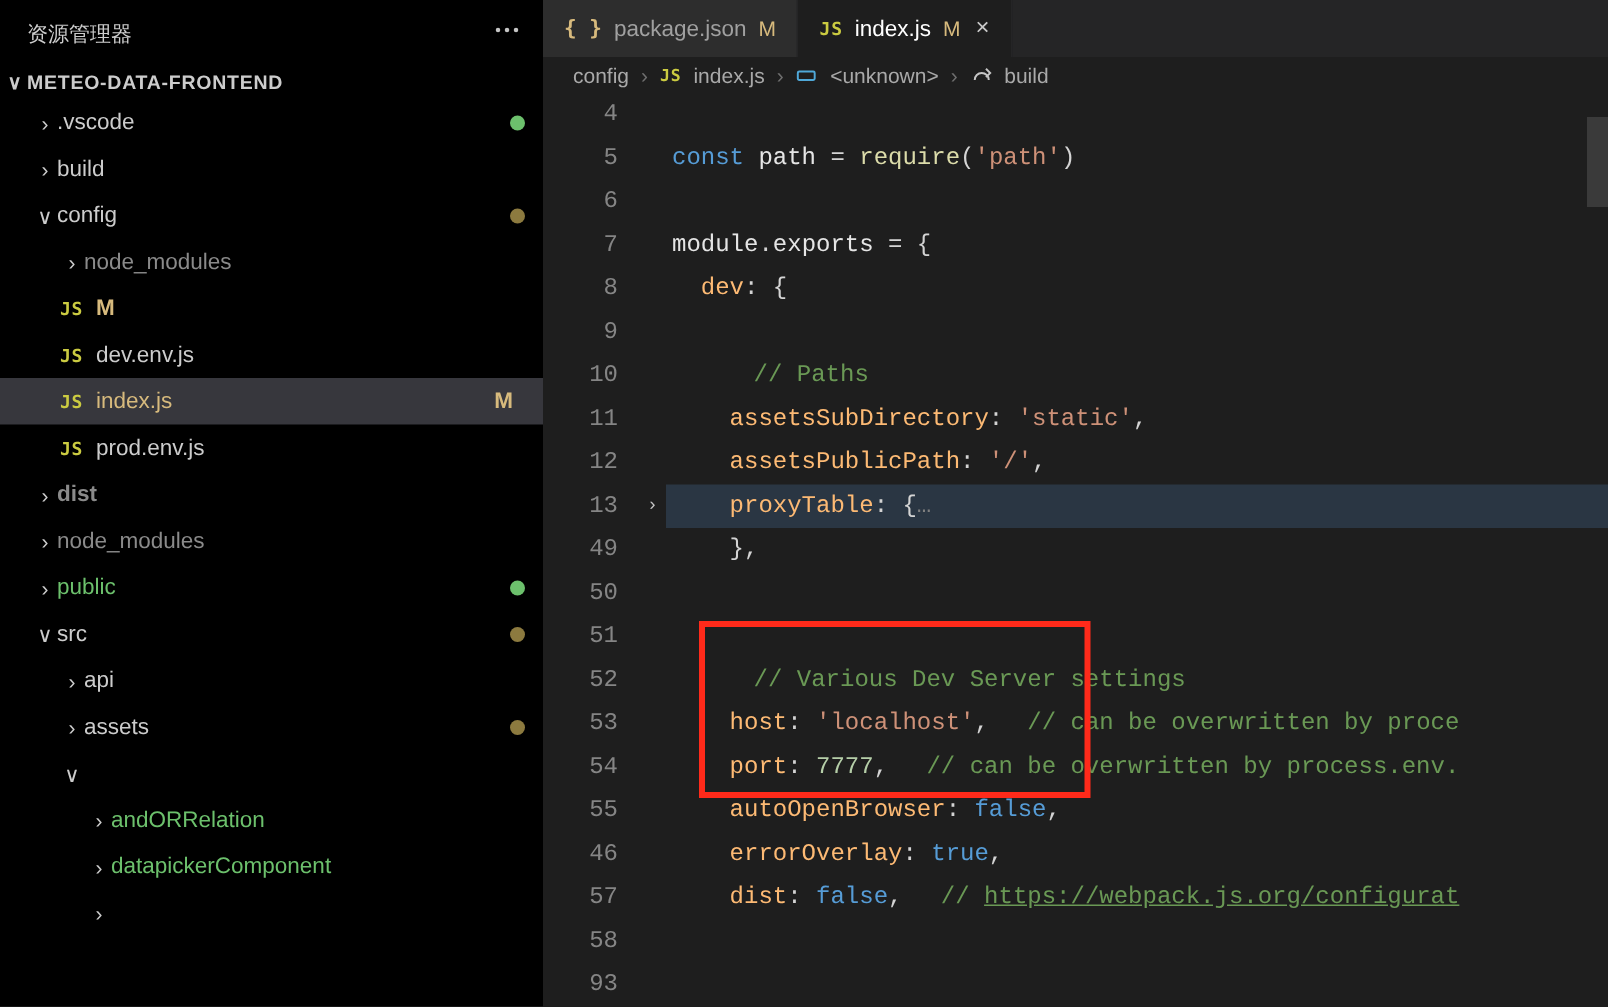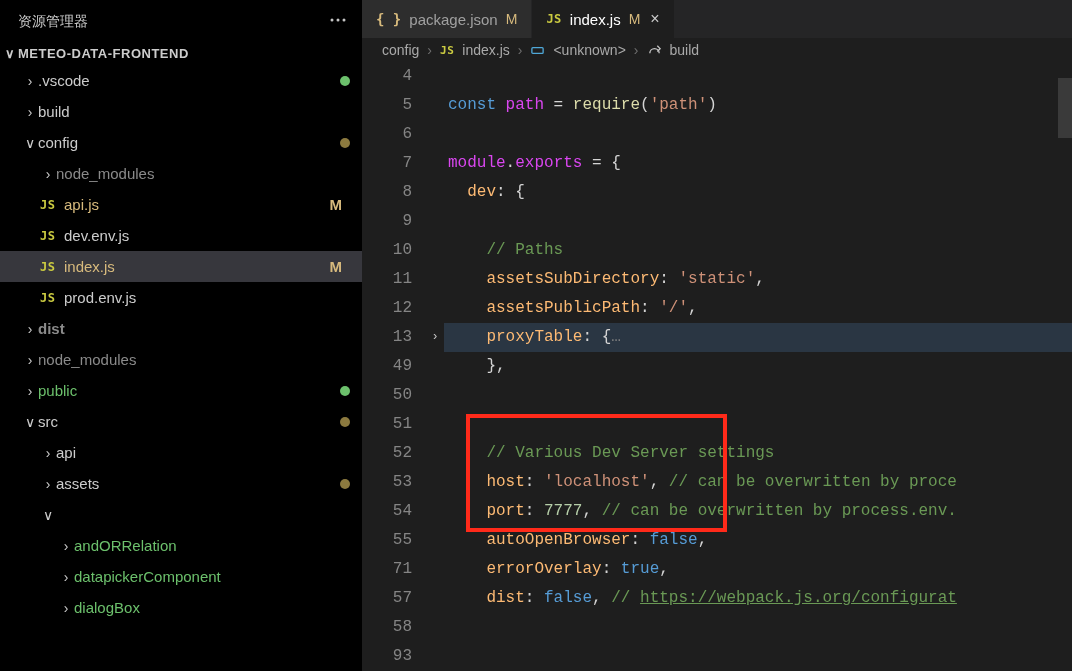--- a/index.html
+++ b/index.html
@@ -46,25 +46,25 @@
 .code-area { flex:1; display:flex; font-family: Consolas, "Courier New", monospace; font-size:16px; line-height:29px; position:relative; }
 .gutter { width:64px; text-align:right; color:#858585; padding-right:14px; user-select:none; }
 .gutter .ln { height:29px; }
 .fold-col { width:18px; }
 .fold-col .fold { height:29px; display:flex; align-items:center; justify-content:center; color:#c5c5c5; font-size:12px; }
 .code { flex:1; color:#d4d4d4; position:relative; }
 .code .line { height:29px; white-space:pre; padding-left: 4px; }
 .code .line.hl { background:#2a3643; }
 
 .tk-kw { color:#569cd6; }
-.tk-var { color:#d946ef; }
+.tk-var { color:#e5e5e5; }
 .tk-op { color:#d4d4d4; }
 .tk-fn { color:#dcdcaa; }
 .tk-str { color:#ce9178; }
-.tk-cm { color:#6a9955; }
+.tk-cm { color:#6a9955;margin-left:16px; }
 .tk-num { color:#b5cea8; }
 .tk-prop { color:#fdba74; }
 .tk-bool { color:#569cd6; }
 .tk-link { color:#6a9955; text-decoration:underline; }
 .tk-grey { color:#808080; }
 
 .redbox {
   position:absolute;
   border:4px solid #ff2a1a;
   pointer-events:none;
@@ -105,21 +105,20 @@
         <span class="tree-chev">∨</span>
         <span class="tree-label" style="">config</span>
         <span class="git-dot dim"></span>
       </div>
       <div class="tree-row" style="padding-left: 40px;">
         <span class="tree-chev">›</span>
         <span class="tree-label" style="color:#8a8a8a;">node_modules</span>
       </div>
       <div class="tree-row" style="padding-left: 40px;">
         <span class="js-prefix">JS</span>
-        <span class="tree-label" style="color:#d7ba7d;">api.js</span>
         <span class="m-status">M</span>
       </div>
       <div class="tree-row" style="padding-left: 40px;">
         <span class="js-prefix">JS</span>
         <span class="tree-label" style="">dev.env.js</span>
       </div>
       <div class="tree-row selected" style="padding-left: 40px;">
         <span class="js-prefix">JS</span>
         <span class="tree-label" style="color:#d7ba7d;">index.js</span>
         <span class="m-status">M</span>
@@ -161,21 +160,20 @@
       <div class="tree-row" style="padding-left: 58px;">
         <span class="tree-chev">›</span>
         <span class="tree-label green" style="">andORRelation</span>
       </div>
       <div class="tree-row" style="padding-left: 58px;">
         <span class="tree-chev">›</span>
         <span class="tree-label green" style="">datapickerComponent</span>
       </div>
       <div class="tree-row" style="padding-left: 58px;">
         <span class="tree-chev">›</span>
-        <span class="tree-label green" style="">dialogBox</span>
       </div>
     </div>
 </div>
 
 <div class="editor">
   <div class="tabs" id="tabs">
       <div class="tab">
         <span class="icon-braces">{ }</span>
         <span style="">package.json</span>
         <span class="tab-m">M</span>
@@ -220,21 +218,21 @@
         <div class="ln">11</div>
         <div class="ln">12</div>
         <div class="ln">13</div>
         <div class="ln">49</div>
         <div class="ln">50</div>
         <div class="ln">51</div>
         <div class="ln">52</div>
         <div class="ln">53</div>
         <div class="ln">54</div>
         <div class="ln">55</div>
-        <div class="ln">71</div>
+        <div class="ln">46</div>
         <div class="ln">57</div>
         <div class="ln">58</div>
         <div class="ln">93</div>
       </div>
     <div class="fold-col" id="foldcol">
         <div class="fold"></div>
         <div class="fold"></div>
         <div class="fold"></div>
         <div class="fold"></div>
         <div class="fold"></div>

